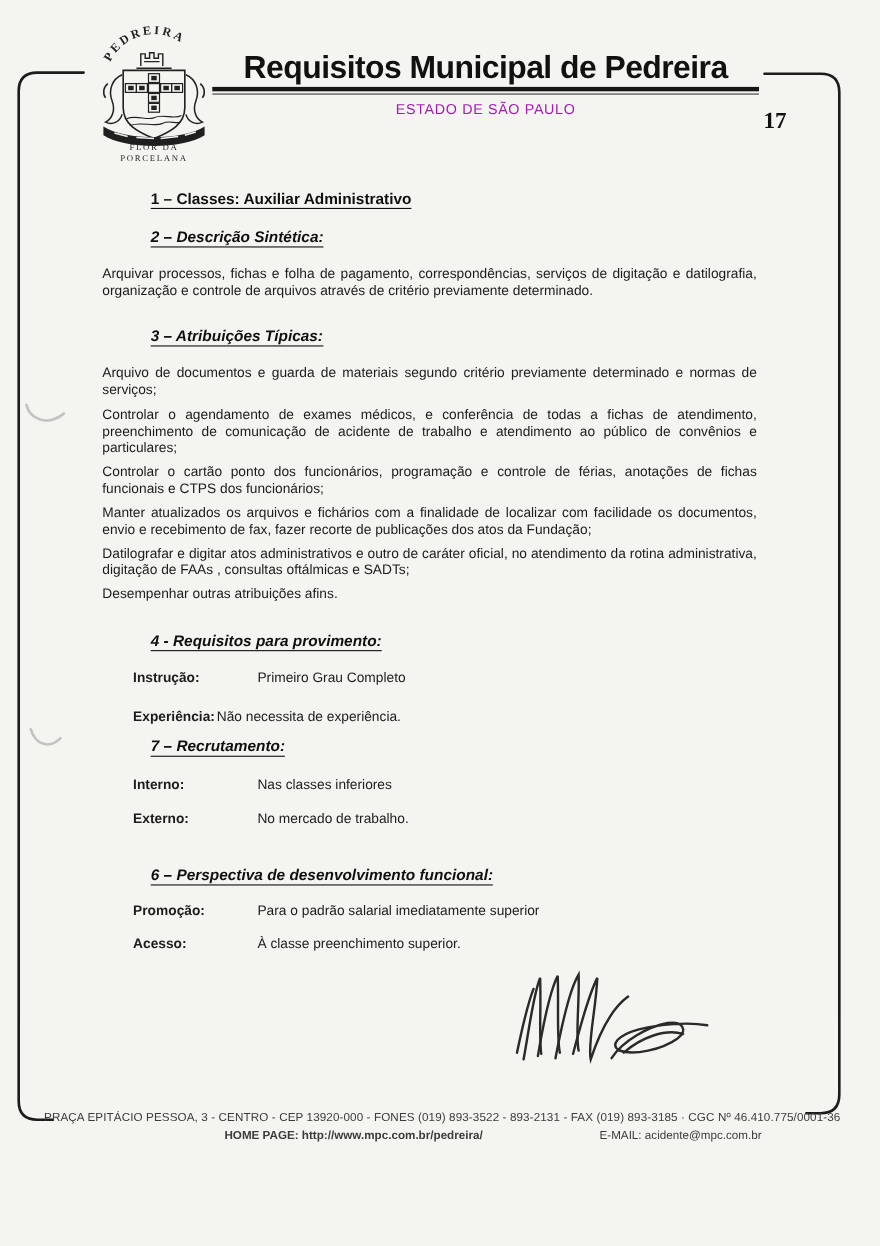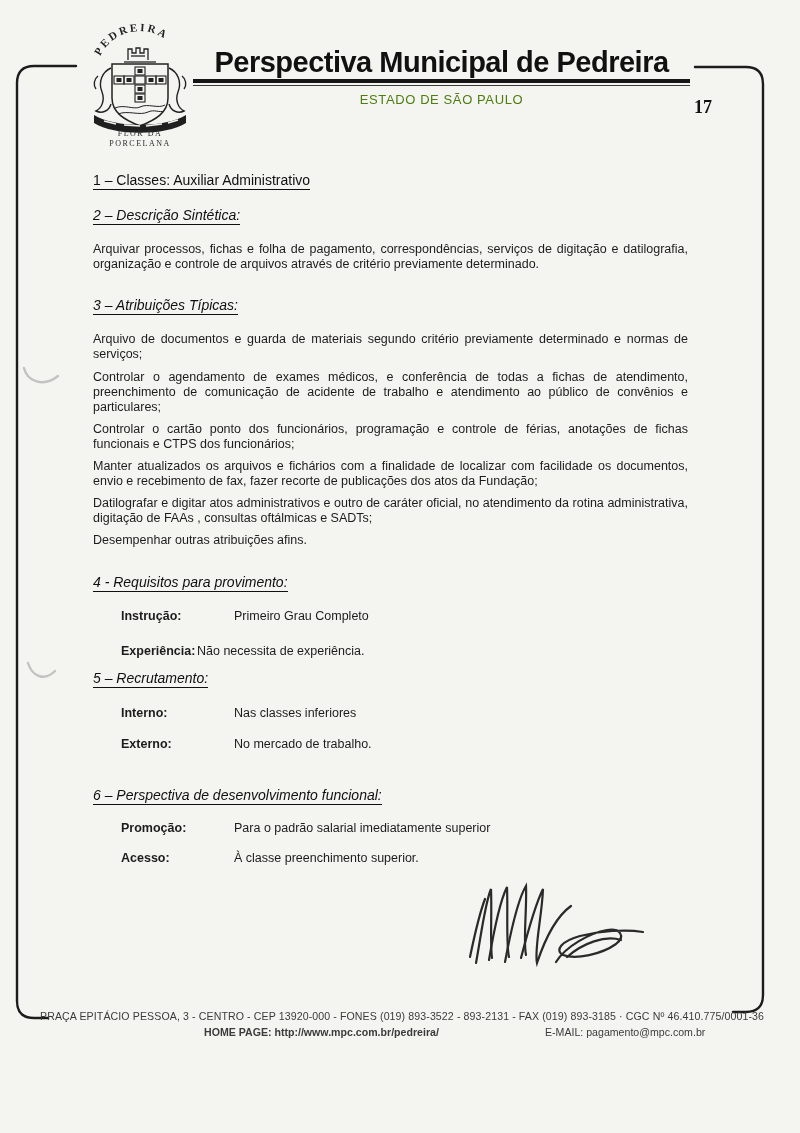--- a/index.html
+++ b/index.html
@@ -16,31 +16,31 @@
   
   .title-block{left:193px;top:46px;width:497px;text-align:center;}
   .doc-title{
     font-size:29px;font-weight:bold;letter-spacing:-0.5px;
     color:#111;white-space:nowrap;
   }
   .rule-thick{left:193px;top:79px;width:497px;height:3.5px;background:#161616;}
   .rule-thin{left:193px;top:85px;width:497px;height:1.4px;background:#3a3a3a;}
   .doc-subtitle{
     left:193px;top:92px;width:497px;text-align:center;
-    font-size:13px;letter-spacing:0.6px;color:#4d7c0f;
+    font-size:13px;letter-spacing:0.6px;color:#a21caf;
   }
   .page-number{
     left:694px;top:97px;width:40px;
     font-family:"Liberation Serif", serif;
-    font-size:18px;font-weight:bold;color:#111;
+    font-size:21px;font-weight:bold;color:#111;
   }
   
   .content-item{left:93px;width:595px;}
   .heading{
-    font-size:14px;font-weight:normal;color:#101010;
+    font-size:14px;font-weight:bold;color:#101010;margin-left:44px;
   }
   .heading .u{
     display:inline-block;border-bottom:1.8px solid #101010;padding-bottom:1px;
   }
   .heading.italic{font-style:italic;}
   .para{
     font-size:12.5px;line-height:15px;text-align:justify;color:#1c1c1c;
   }
   .kv{display:flex;font-size:12.5px;color:#1c1c1c;}
   .kv .lbl{flex:none;width:113px;font-weight:bold;margin-left:28px;}
@@ -125,21 +125,21 @@
       <path d="M20,105 L32,108"></path>
         <path d="M40,109 L56,110"></path>
       <path d="M62,110 L78,108"></path>
         <path d="M84,107 L94,104"></path>
     </g>
     <text x="56" y="120" text-anchor="middle" font-family="Liberation Serif, serif" font-size="8" letter-spacing="1.5" fill="#2b2b2b">FLOR DA</text>
     <text x="56" y="130" text-anchor="middle" font-family="Liberation Serif, serif" font-size="8" letter-spacing="1.5" fill="#2b2b2b">PORCELANA</text>
   </svg>
 
   <div class="abs title-block">
-    <div class="doc-title">Perspectiva Municipal de Pedreira</div>
+    <div class="doc-title">Requisitos Municipal de Pedreira</div>
   </div>
   <div class="abs rule-thick"></div>
   <div class="abs rule-thin"></div>
   <div class="abs doc-subtitle">ESTADO DE SÃO PAULO</div>
   <div class="abs page-number">17</div>
 
   <div class="abs content-item heading" style="top:172px">
     <span class="u">1 – Classes: Auxiliar Administrativo</span>
   </div>
 
@@ -164,21 +164,21 @@
   <div class="abs content-item kv" style="top:609px">
     <span class="lbl">Instrução:</span>
     <span class="val">Primeiro Grau Completo</span>
   </div>
   <div class="abs content-item kv tight" style="top:644px">
     <span class="lbl">Experiência:</span>
     <span class="val">Não necessita de experiência.</span>
   </div>
 
   <div class="abs content-item heading italic" style="top:670px">
-    <span class="u">5 – Recrutamento:</span>
+    <span class="u">7 – Recrutamento:</span>
   </div>
   <div class="abs content-item kv" style="top:737px">
     <span class="lbl">Externo:</span>
     <span class="val">No mercado de trabalho.</span>
   </div>
   <div class="abs content-item kv" style="top:706px">
     <span class="lbl">Interno:</span>
     <span class="val">Nas classes inferiores</span>
   </div>
 
@@ -202,16 +202,16 @@
       <path d="M505,962 C511,930 518,899 526,886 C527,909 523,941 526,955"></path>
       <path d="M521,958 C529,927 538,899 543,889 C542,916 534,949 537,963 C546,936 557,916 571,906"></path>
       <path d="M556,962 C566,946 590,933 607,930 C620,928 626,936 616,944 C602,954 576,960 563,955 C554,950 562,941 580,936 C600,931 625,929 643,932"></path>
       <path d="M567,957 C583,943 605,935 621,940"></path>
     </g>
   </svg>
 
   <div class="abs footer-line1">PRAÇA EPITÁCIO PESSOA, 3 - CENTRO - CEP 13920-000 - FONES (019) 893-3522 - 893-2131 - FAX (019) 893-3185 · CGC Nº 46.410.775/0001-36</div>
   <div class="abs footer-line2">
     <span class="footer-home">HOME PAGE: http://www.mpc.com.br/pedreira/</span>
-    <span class="footer-email">E-MAIL: pagamento@mpc.com.br</span>
+    <span class="footer-email">E-MAIL: acidente@mpc.com.br</span>
   </div>
 
 </div>
 
 </body></html>

